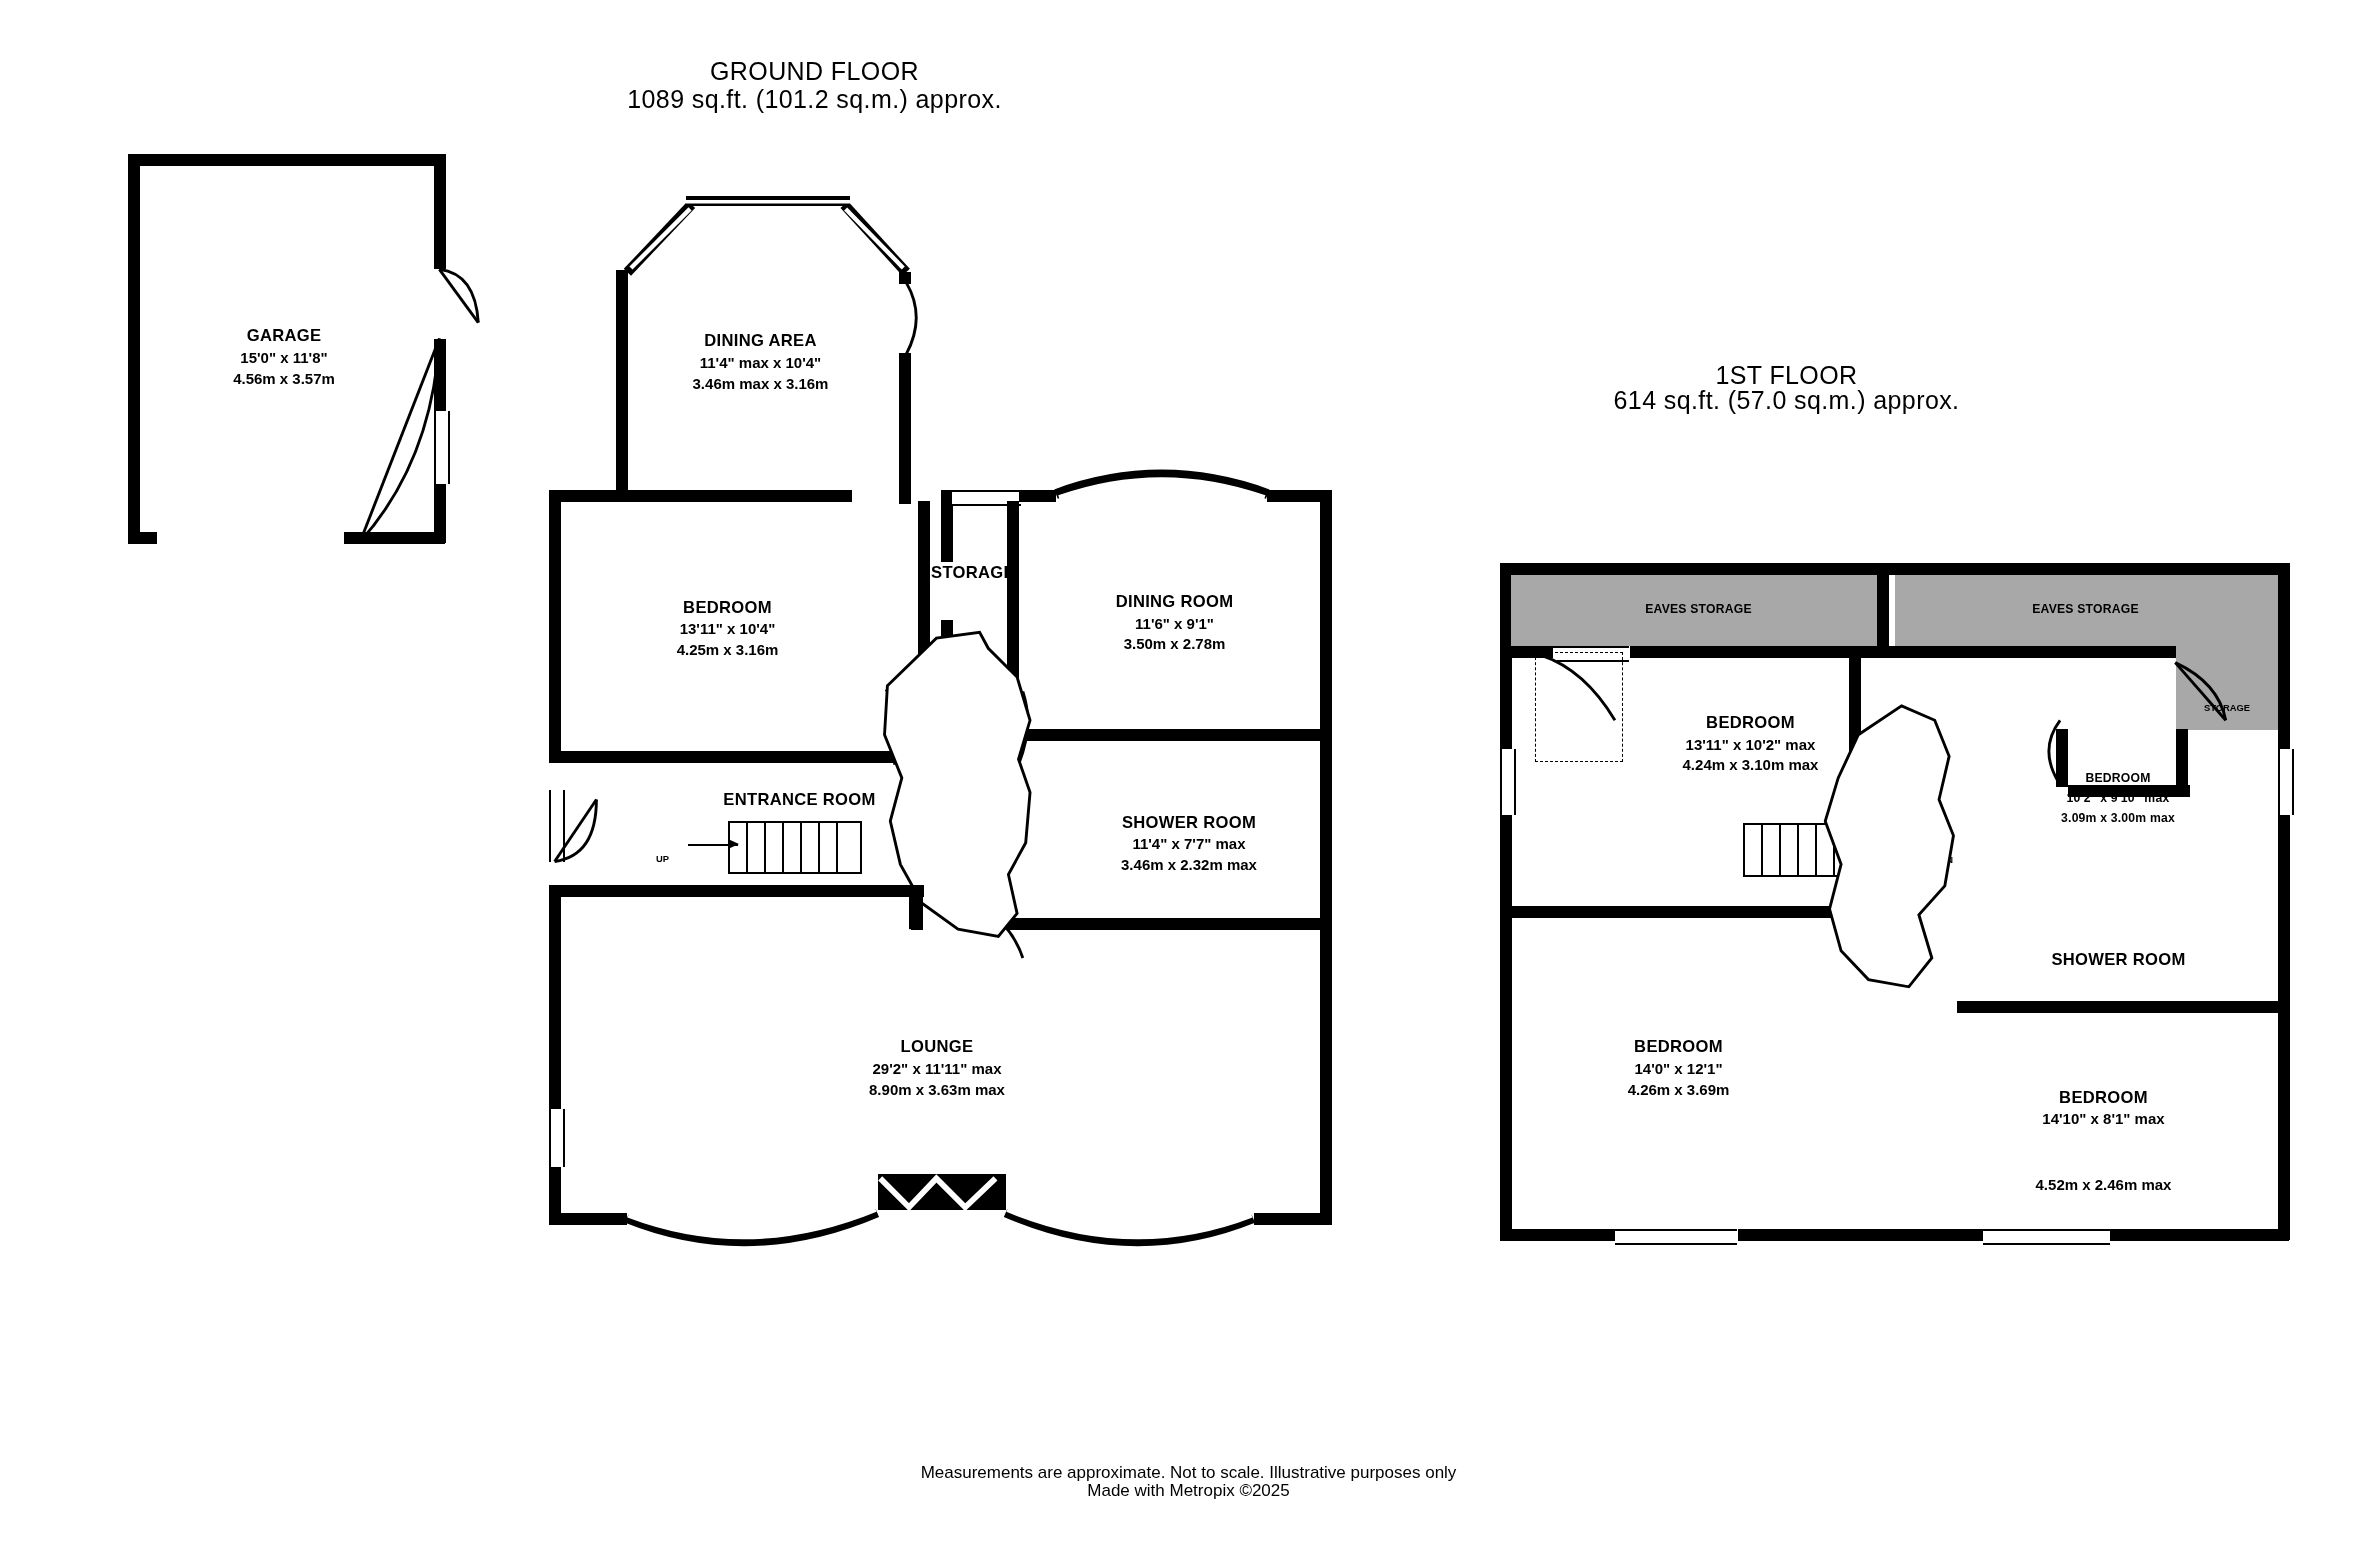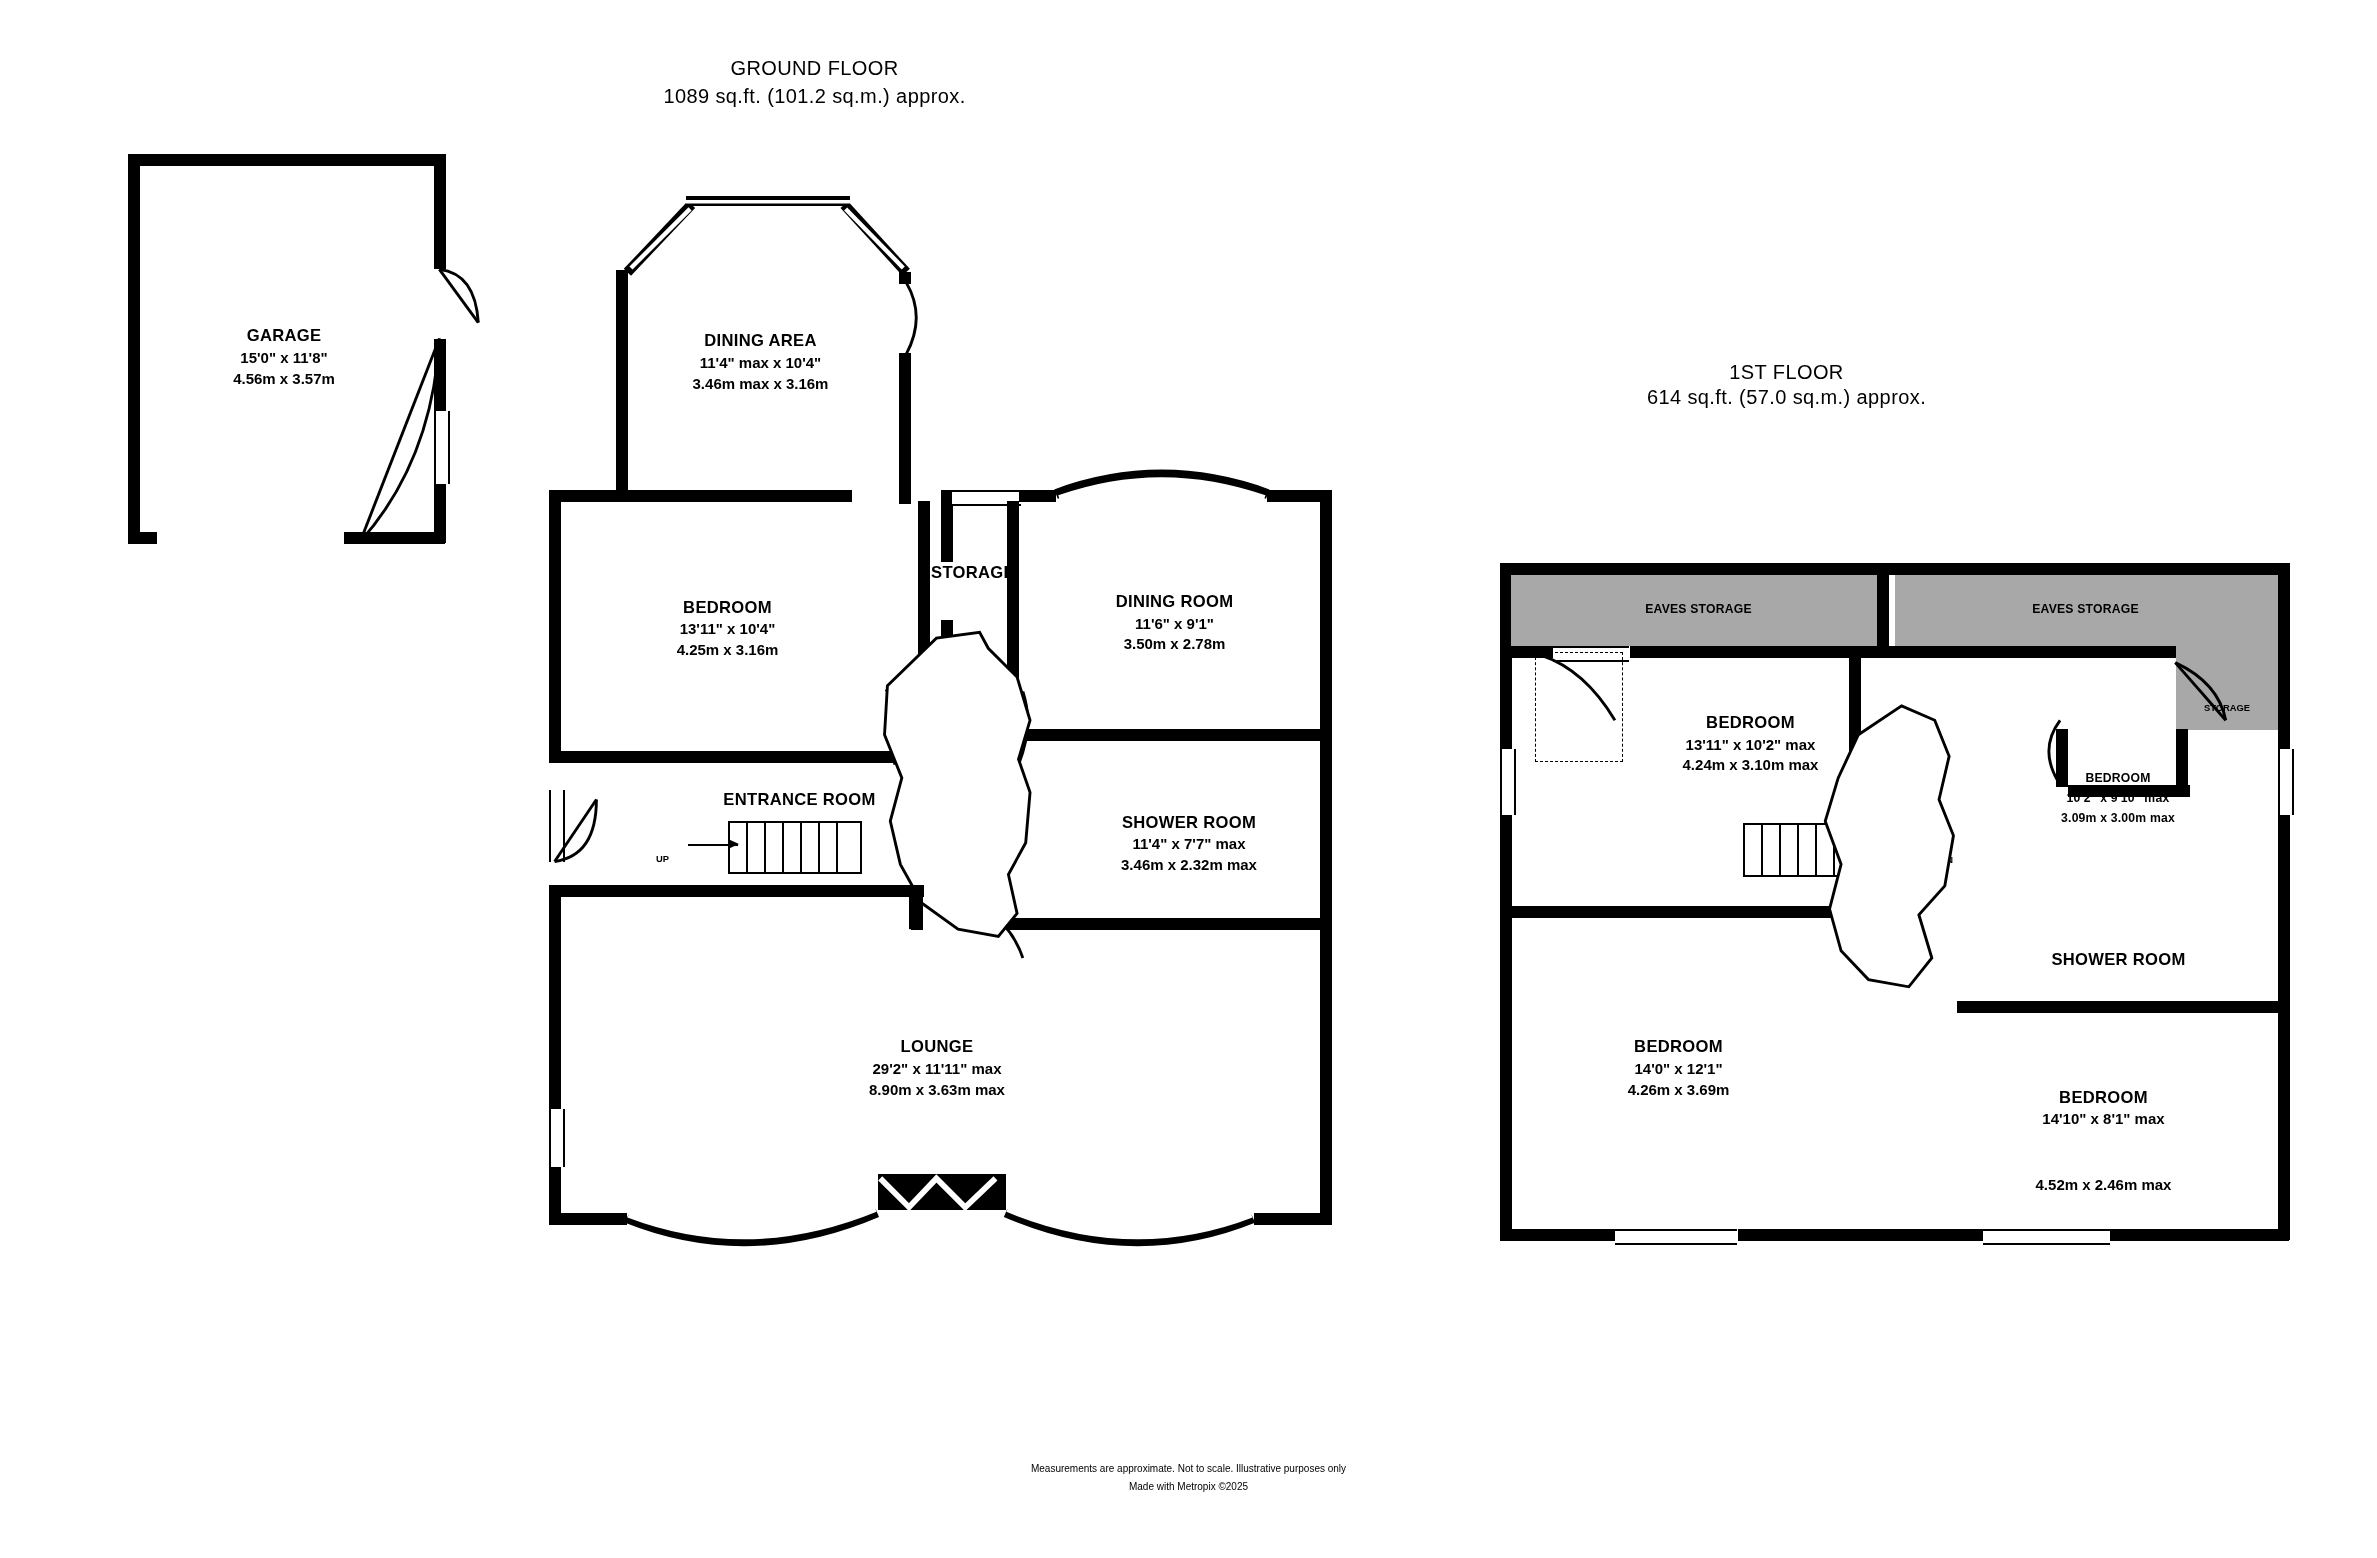--- a/index.html
+++ b/index.html
@@ -1,25 +1,25 @@
 <!DOCTYPE html>
 <html style="font-size:11.5px"><head>
 <meta charset="utf-8">
 <style>
   html,body{margin:0;padding:0;background:#ffffff;}
   body{width:2377px;height:1558px;position:relative;font-family:"Liberation Sans",sans-serif;color:#000;}
   #stage{position:absolute;left:0;top:0;width:2377px;height:1558px;overflow:hidden;}
   .lbl{position:absolute;text-align:center;line-height:1.22;font-weight:bold;white-space:nowrap;}
-  .t-title{font-size:20px;font-weight:normal;letter-spacing:0.4px;}
+  .t-title{font-size:25px;font-weight:normal;letter-spacing:0.4px;}
   .t-room{font-size:16.6px;font-weight:bold;letter-spacing:0.3px;}
   .t-dim{font-size:15px;font-weight:bold;}
   .t-small{font-size:12.2px;font-weight:bold;letter-spacing:0.2px;}
   .t-tiny{font-size:9.4px;font-weight:bold;}
   .t-foot1{font-size:19.5px;font-weight:normal;}
-  .t-foot2{font-size:10px;font-weight:normal;}
+  .t-foot2{font-size:17px;font-weight:normal;}
   .wall{position:absolute;background:#000;}
   .eaves{position:absolute;background:#a8a8a8;}
   .win{position:absolute;background:#fff;border-top:2.2px solid #000;border-bottom:2.2px solid #000;}
   .winv{position:absolute;background:#fff;border-left:2.2px solid #000;border-right:2.2px solid #000;}
   .stair{position:absolute;border:2.2px solid #000;background:#fff;}
   .stair i{position:absolute;top:0;bottom:0;width:2.2px;background:#000;}
   .arrow{position:absolute;height:2.2px;background:#000;}
   .arrow:after{content:"";position:absolute;right:-0.7px;top:-5px;border-left:11.5px solid #000;border-top:5.8px solid transparent;border-bottom:5.8px solid transparent;}
   .arrowl{position:absolute;height:2.2px;background:#000;}
   .arrowl:after{content:"";position:absolute;left:-0.7px;top:-5px;border-right:11.5px solid #000;border-top:5.8px solid transparent;border-bottom:5.8px solid transparent;}

